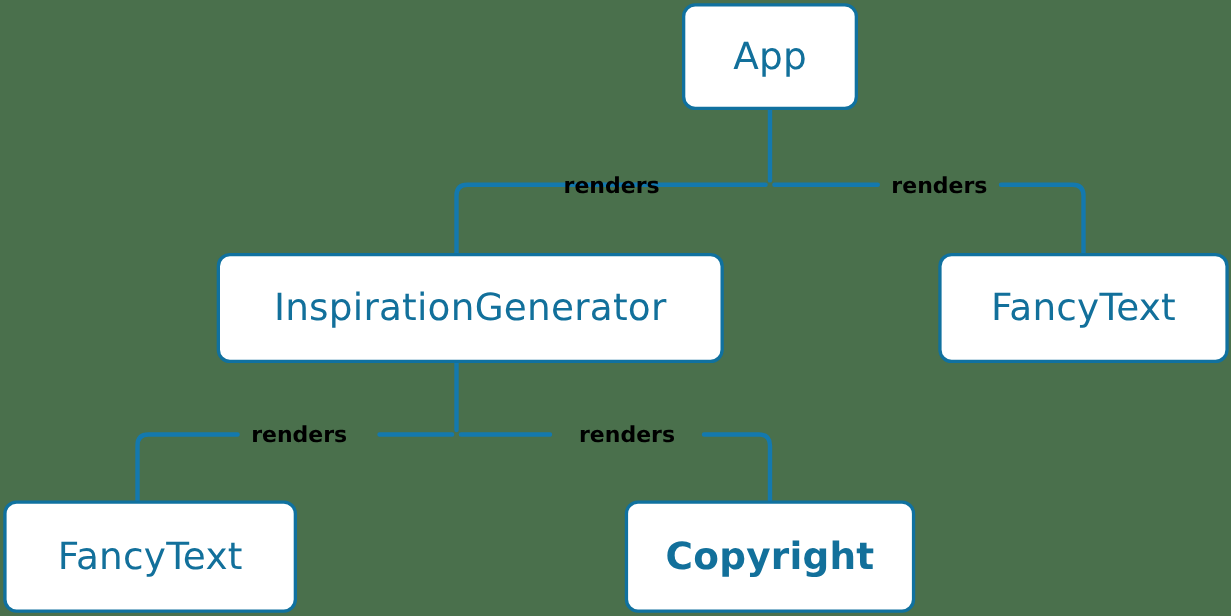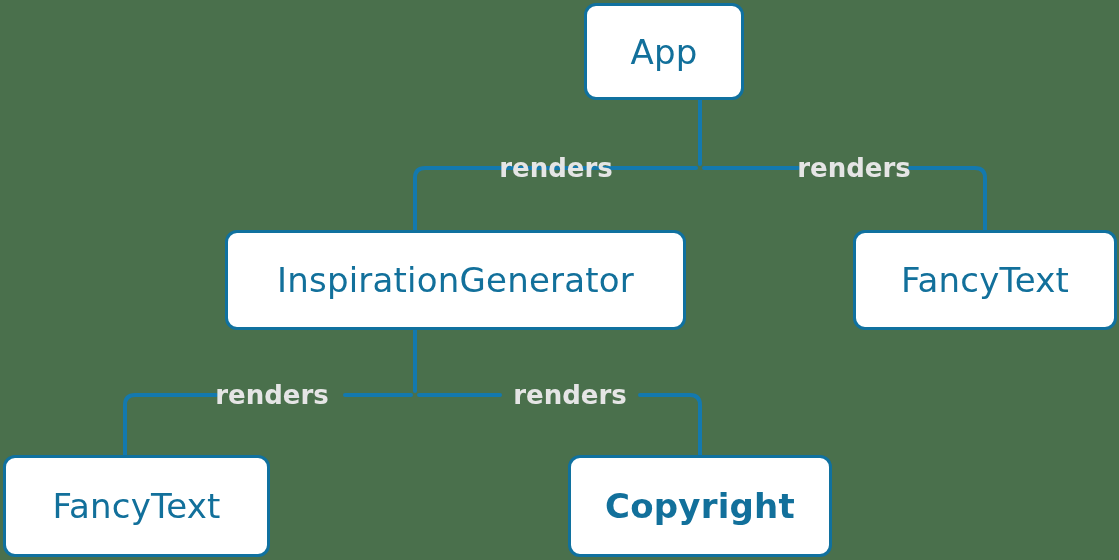--- a/index.html
+++ b/index.html
@@ -41,23 +41,23 @@
     letter-spacing: 0.2px;
     line-height: 1;
     white-space: nowrap;
     z-index: 2;
   }
   .node-label {
     color: #12709b;
   }
   .edge-label {
     position: absolute;
-    color: #e5e5e5;
+    color: #000000;
     font-family: "DejaVu Sans", sans-serif;
-    font-size: 26px;
+    font-size: 20px;
     font-weight: 600;
     line-height: 1;
     white-space: nowrap;
     transform: translate(-50%, -50%);
     z-index: 3;
     background: transparent;
   }
 </style>
 </head>
 <body>
@@ -74,25 +74,25 @@
       <path d="M 704 168 L 798 168 M 910 168 L 975 168 Q 985 168 985 178 L 985 230"></path>
 
       <path d="M 415 330 L 415 391"></path>
 
       <path d="M 411 395 L 345 395 M 216 395 L 135 395 Q 125 395 125 405 L 125 455"></path>
 
       <path d="M 419 395 L 500 395 M 640 395 L 690 395 Q 700 395 700 405 L 700 455"></path>
     </g>
   </svg>
 
-  <div class="node" style="left:584px; top:3px; width:160px; height:97px;">
+  <div class="node" style="left:620px; top:3px; width:160px; height:97px;">
     <span class="node-label">App</span>
   </div>
 
-  <div class="node" style="left:197px; top:230px; width:461px; height:100px;margin-left:28px;">
+  <div class="node" style="left:197px; top:230px; width:461px; height:100px;">
     <span class="node-label">InspirationGenerator</span>
   </div>
 
   <div class="node" style="left:853px; top:230px; width:264px; height:100px;">
     <span class="node-label">FancyText</span>
   </div>
 
   <div class="node" style="left:3px; top:455px; width:267px; height:102px;">
     <span class="node-label">FancyText</span>
   </div>

